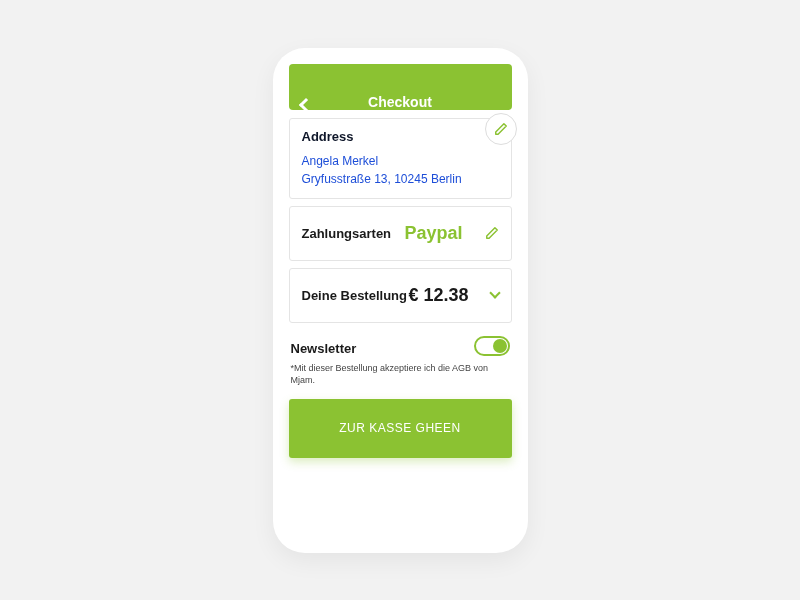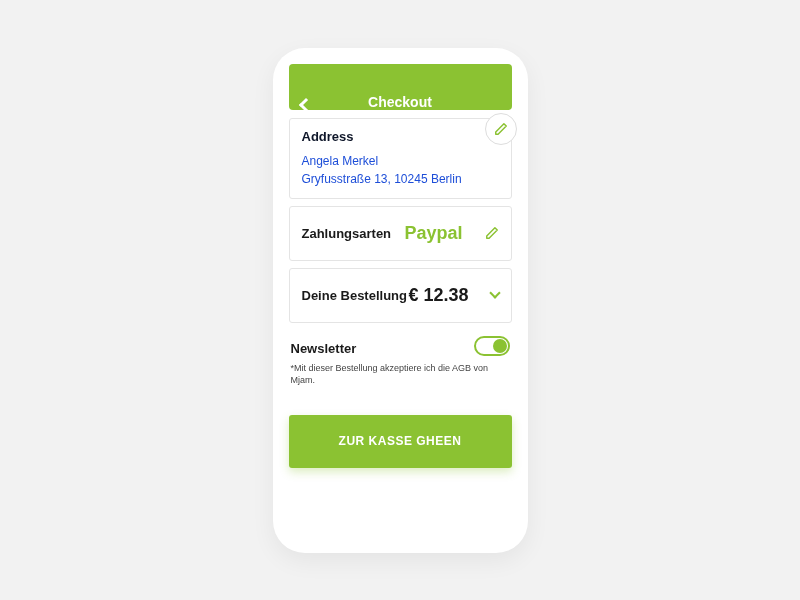--- a/index.html
+++ b/index.html
@@ -150,32 +150,31 @@
     }
     .disclaimer {
       font-size: 9px;
       color: #444;
       padding: 4px 2px 12px 2px;
       line-height: 1.4;
     }
     .cta {
       background: #8bc232;
       color: #fff;
-      font-weight: 700;
+      font-weight: 400;
       font-size: 12px;
       letter-spacing: 0.5px;
       text-align: center;
-      height: 53px;
+      height: 59px;
       display: flex;
       align-items: center;
       justify-content: center;
       border-radius: 3px;
       cursor: pointer;
       box-shadow: 0 4px 10px rgba(139,194,50,0.3);
-      margin-top: 16px;
     }
   </style>
 </head>
 <body>
 
 <div class="phone">
 
   <div class="header">
     <div class="back-chevron"></div>
     <div class="header-title">Checkout</div>

